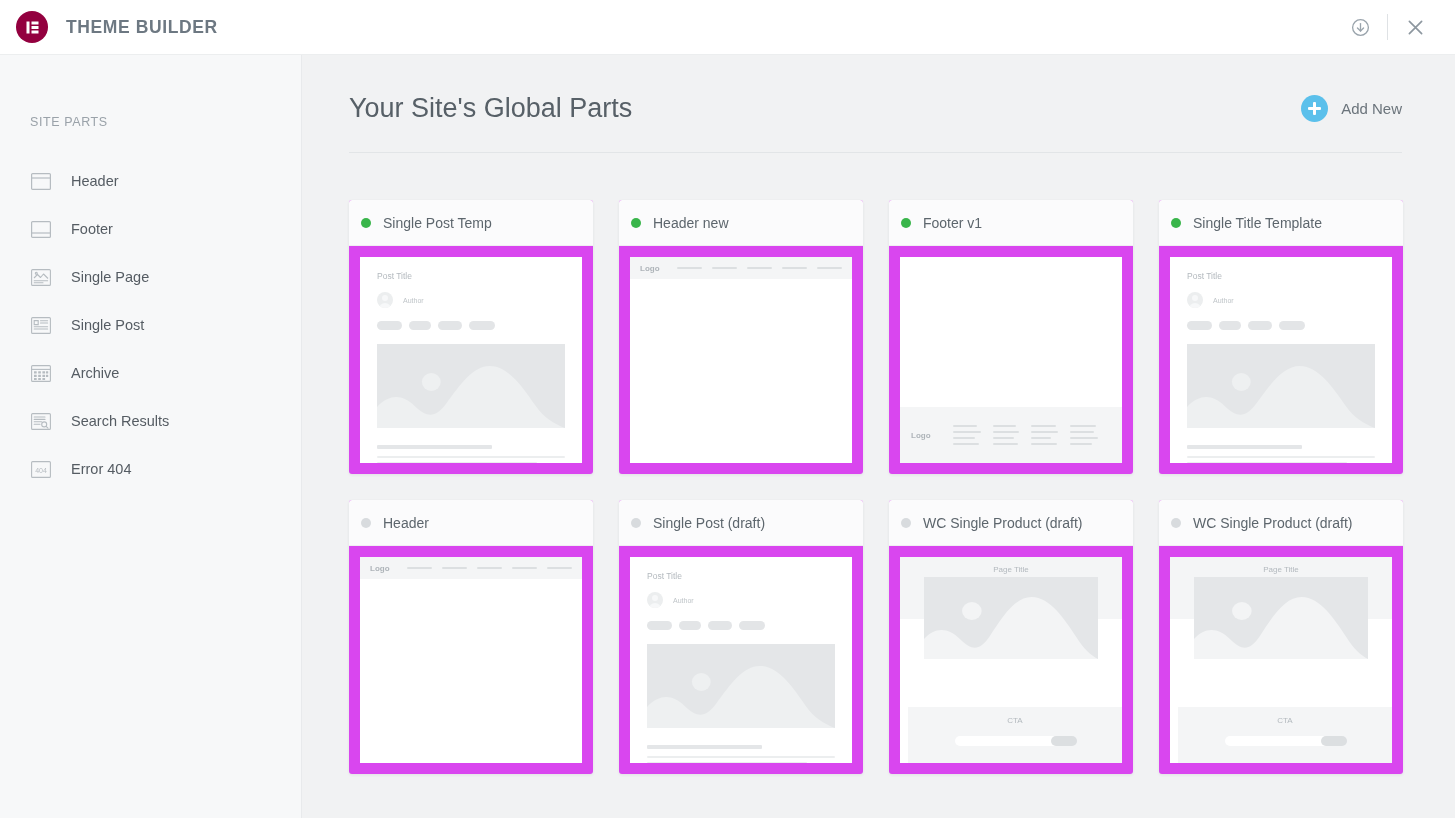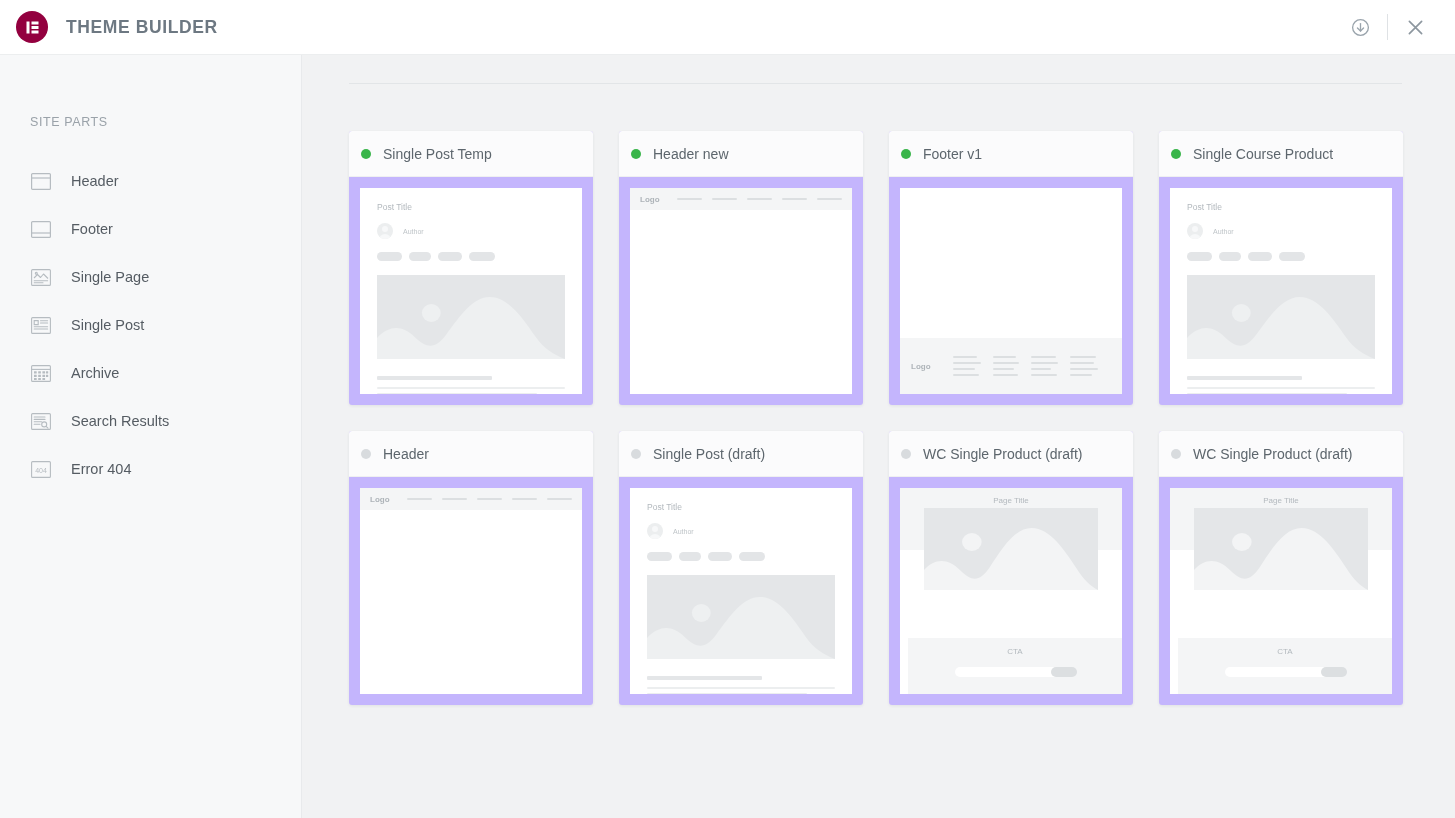--- a/index.html
+++ b/index.html
@@ -119,21 +119,21 @@
   }
 
   
   .grid {
     display: grid;
     grid-template-columns: repeat(4, 244px);
     gap: 26px;
     padding: 47px 0 0 47px;
   }
   .card {
-    background: #c4b5fd;
+    background: #d946ef;
     border-radius: 3px;
     box-shadow: 0 1px 3px rgba(60,70,80,0.09);
     overflow: hidden;
     cursor: pointer;
   }
   .card-head {
     height: 46px; display: flex; align-items: center;
     padding-left: 12px;
     border-bottom: 1px solid #eff0f1;
     background: #fbfbfc;
@@ -355,20 +355,27 @@
         </svg>
       </span>
       <span class="ni-label">Error 404</span>
     </div>
 
   </div>
 </div>
 
 <div class="main">
 
+  <div class="main-head">
+    <div class="page-title">Your Site's Global Parts</div>
+    <div class="add-new">
+      <span class="plus-circle"></span>
+      <span class="add-new-label">Add New</span>
+    </div>
+  </div>
 
   <div class="head-rule"></div>
 
   <div class="grid">
 
     <div class="card">
       <div class="card-head">
         <span class="status-dot published"></span>
         <span class="card-title">Single Post Temp</span>
       </div>
@@ -460,21 +467,21 @@
               </span>
             </span>
           </div>
         </div>
       </div>
     </div>
 
     <div class="card">
       <div class="card-head">
         <span class="status-dot published"></span>
-        <span class="card-title">Single Course Product</span>
+        <span class="card-title">Single Title Template</span>
       </div>
       <div class="thumb-wrap">
         <div class="thumb">
           <div class="t-pad">
             <div class="t-posttitle">Post Title</div>
             <div class="t-authorrow">
               <span class="t-avatar"></span>
               <span class="t-author">Author</span>
             </div>
             <div class="t-pills">

